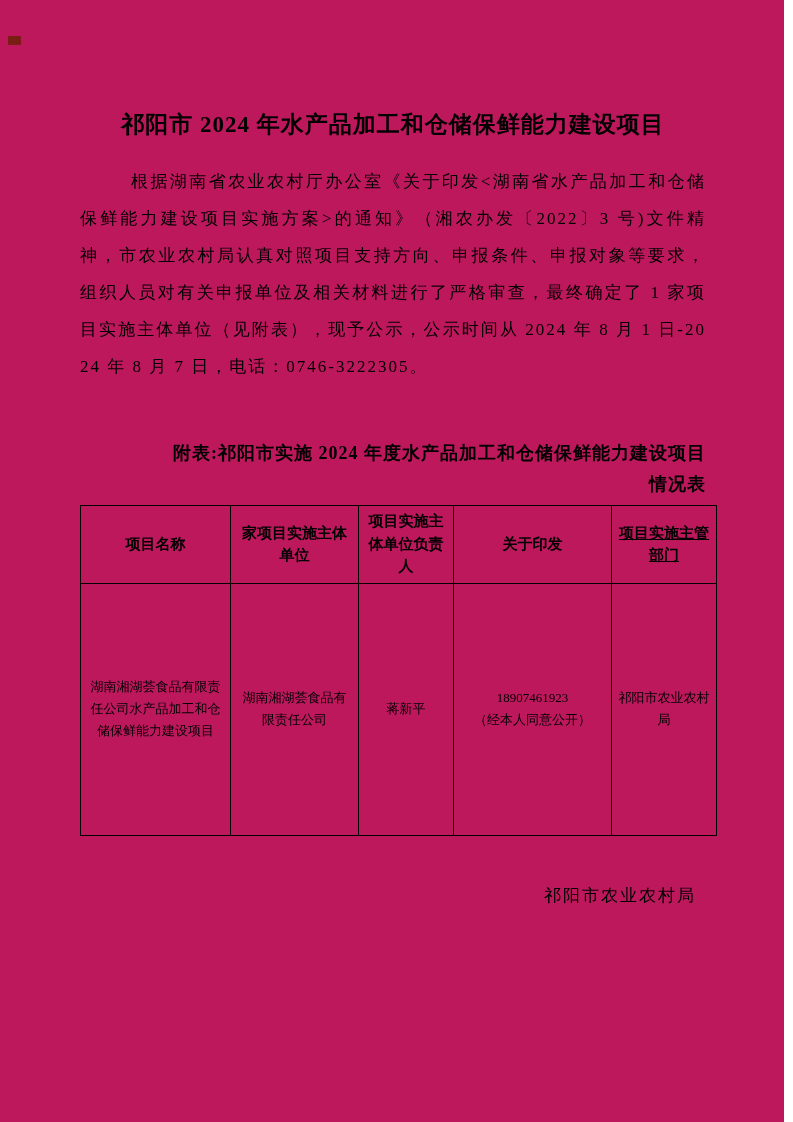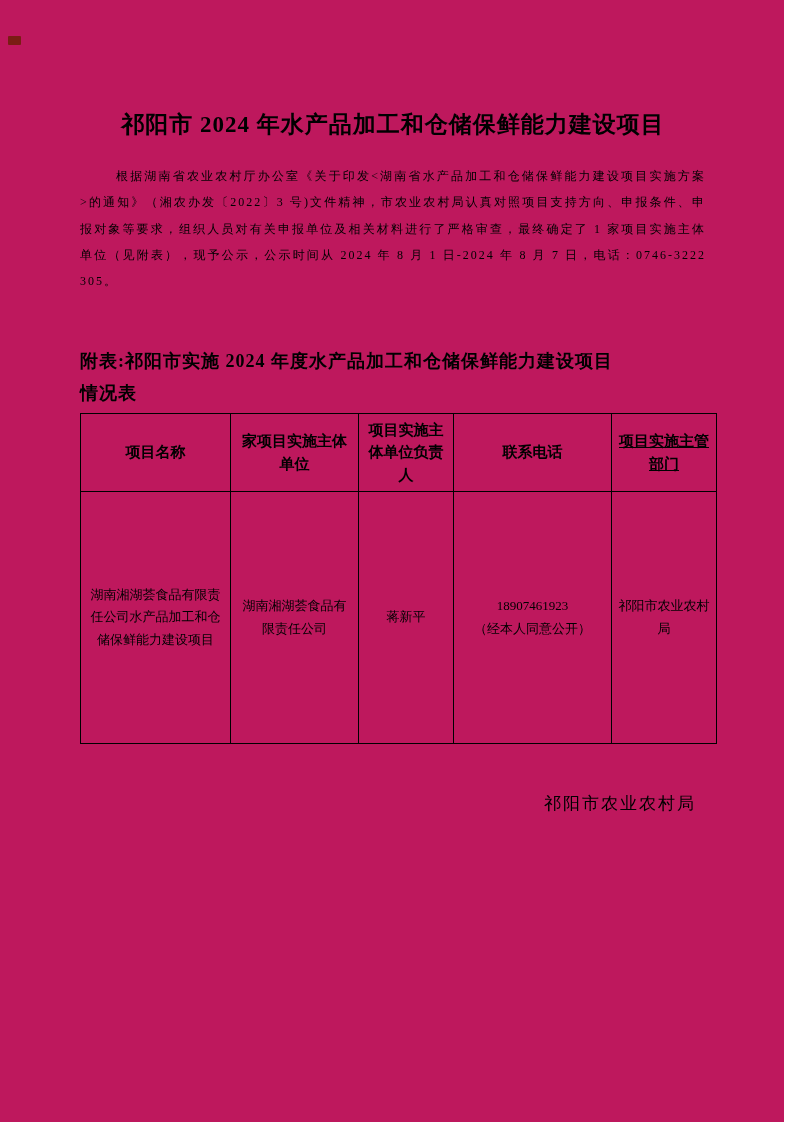--- a/index.html
+++ b/index.html
@@ -33,30 +33,30 @@
     font-size: 23px;
     font-weight: bold;
     line-height: 1.75;
     letter-spacing: 1px;
   }
   .doc-title .title-line {
     display: block;
   }
   .body-text {
     margin: 14px 0 0 0;
-    font-size: 12px;
+    font-size: 17px;
     line-height: 2.18;
     letter-spacing: 2px;
     text-align: justify;
     text-indent: 3em;
     word-break: break-all;
   }
   .table-caption {
     margin-top: 52px;
-    text-align: left;
+    text-align: right;
     font-size: 18px;
     font-weight: bold;
     line-height: 1.75;
     letter-spacing: 1px;
   }
   .table-caption span {
     display: block;
   }
   table.project-table {
     width: 636px;
@@ -119,21 +119,21 @@
     <span>附表:祁阳市实施 2024 年度水产品加工和仓储保鲜能力建设项目</span>
     <span>情况表</span>
   </div>
 
   <table class="project-table">
     <thead>
       <tr>
         <th class="col-name">项目名称</th>
         <th class="col-entity">家项目实施主体单位</th>
         <th class="col-leader">项目实施主体单位负责人</th>
-        <th class="col-phone">联系电话</th>
+        <th class="col-phone">关于印发</th>
         <th class="col-dept">项目实施主管部门</th>
       </tr>
     </thead>
     <tbody>
       <tr>
         <td>湖南湘湖荟食品有限责任公司水产品加工和仓储保鲜能力建设项目</td>
         <td>湖南湘湖荟食品有限责任公司</td>
         <td>蒋新平</td>
         <td>18907461923
 （经本人同意公开）</td>

